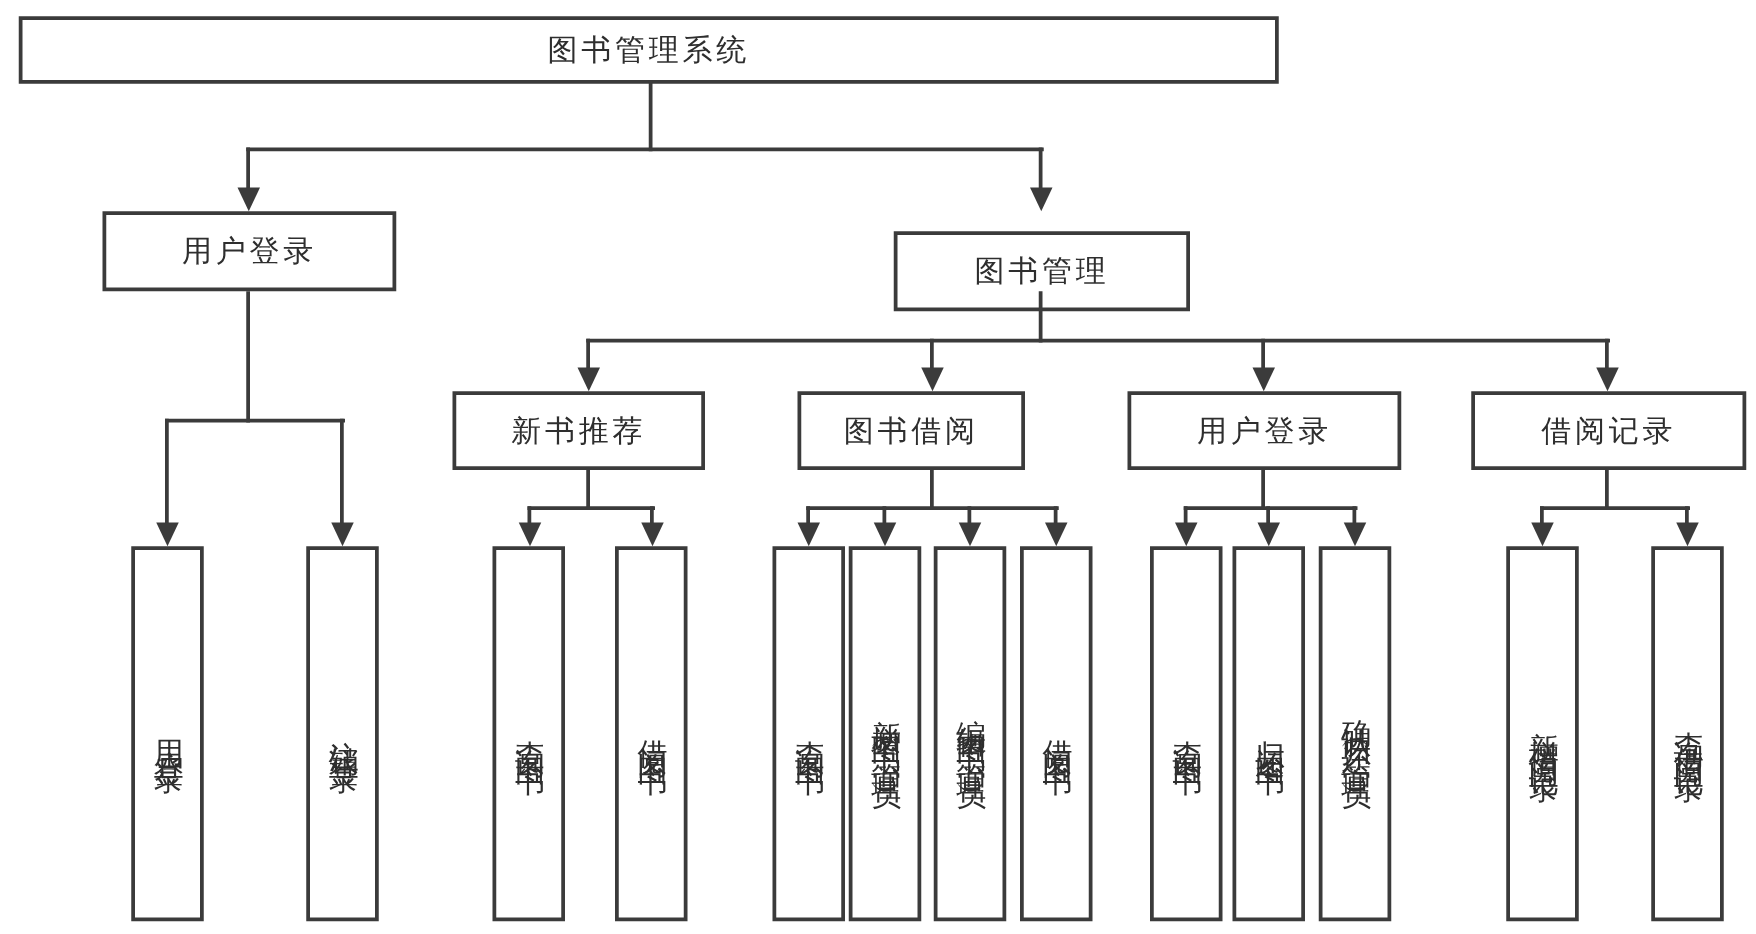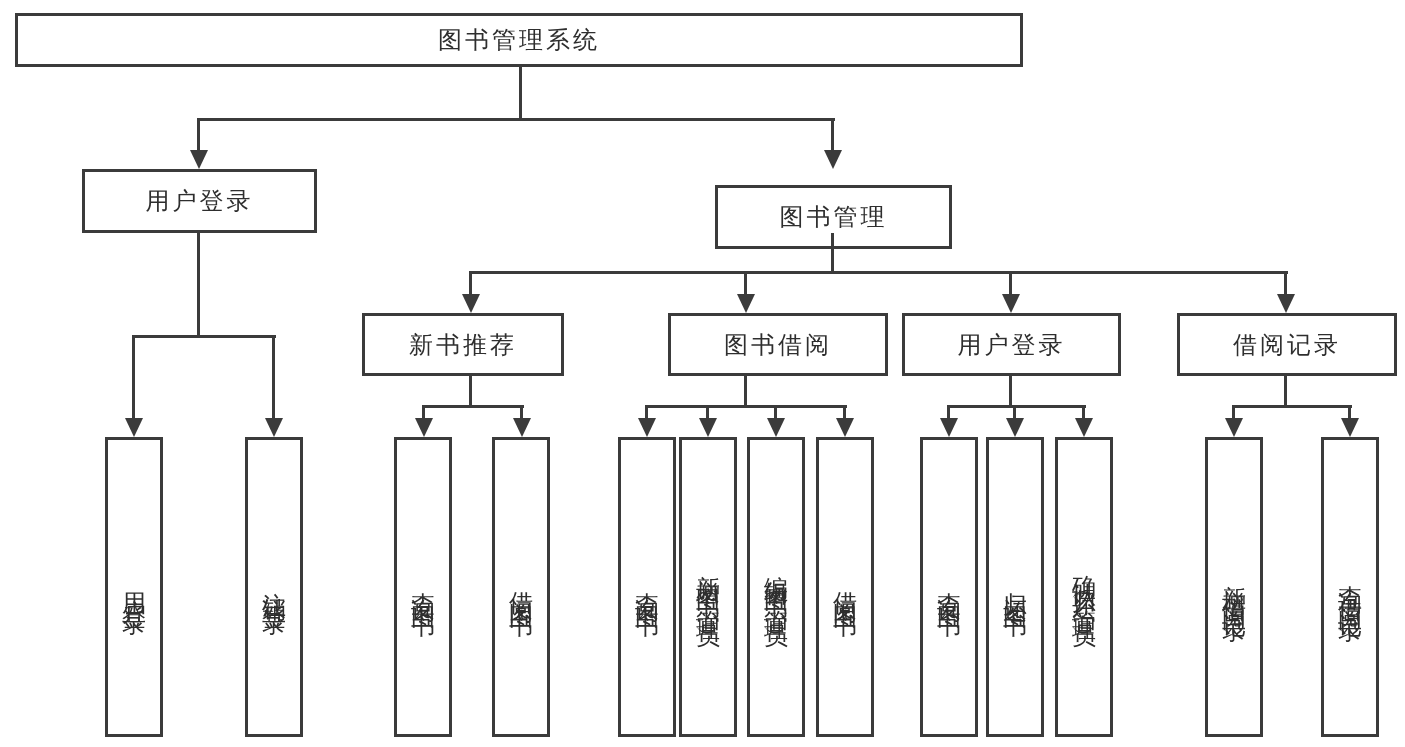--- a/index.html
+++ b/index.html
@@ -64,21 +64,21 @@
 <body>
 
 <div id="canvas">
 
   <div class="box h" style="left:15px; top:13px; width:1008px; height:54px;">图书管理系统</div>
 
   <div class="box h" style="left:82px; top:169px; width:235px; height:64px;">用户登录</div>
   <div class="box h" style="left:715px; top:185px; width:237px; height:64px;">图书管理</div>
 
   <div class="box h" style="left:362px; top:313px; width:202px; height:63px;">新书推荐</div>
-  <div class="box h" style="left:638px; top:313px; width:220px; height:63px;margin-left:30px;">图书借阅</div>
+  <div class="box h" style="left:638px; top:313px; width:182px; height:63px;">图书借阅</div>
   <div class="box h" style="left:902px; top:313px; width:219px; height:63px;">用户登录</div>
   <div class="box h" style="left:1177px; top:313px; width:220px; height:63px;">借阅记录</div>
 
   <div class="box v" style="left:105px; top:437px; width:58px; height:300px;">用户登录</div>
   <div class="box v" style="left:245px; top:437px; width:58px; height:300px;">注销登录</div>
 
   <div class="box v" style="left:394px; top:437px; width:58px; height:300px;">查询图书</div>
   <div class="box v" style="left:492px; top:437px; width:58px; height:300px;">借阅图书</div>
 
   <div class="box v" style="left:618px; top:437px; width:58px; height:300px;">查询图书</div>

